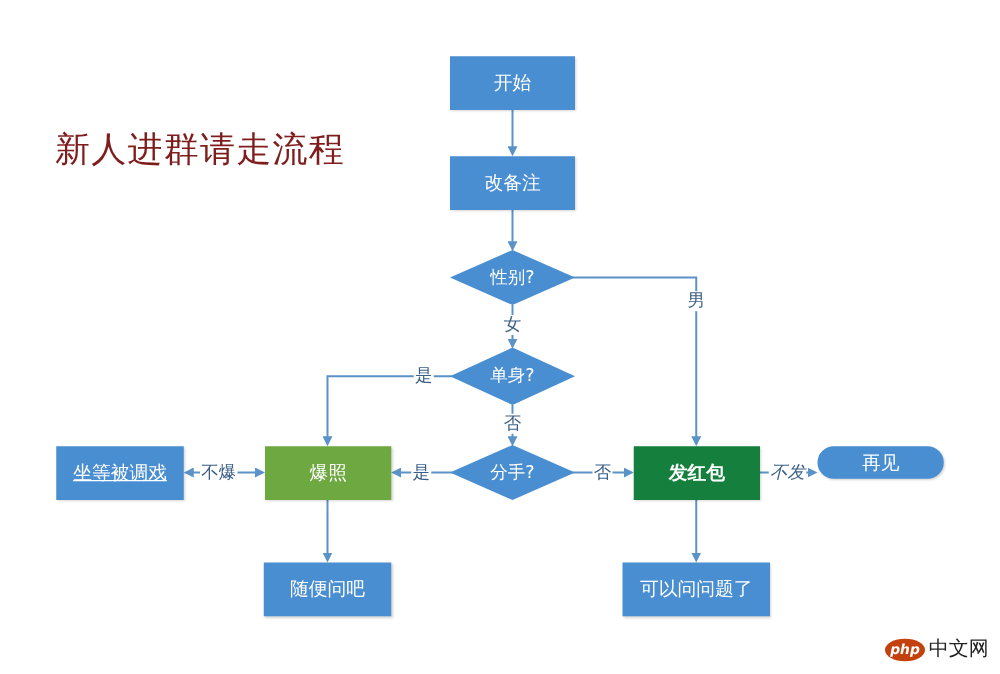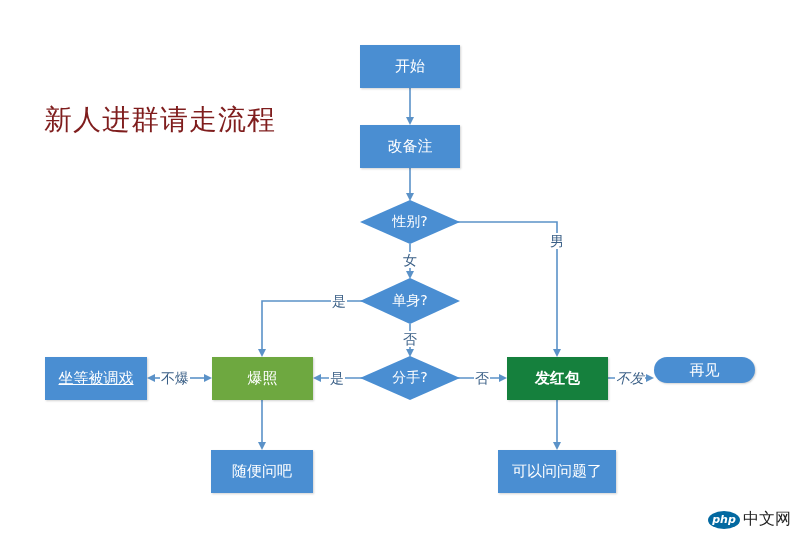--- a/index.html
+++ b/index.html
@@ -11,21 +11,21 @@
   .blue { background: #4a8ed2; }
   .green { background: #6ea840; }
   .orange { background: #15803d; font-weight: bold; }
   .diamond-label { position: absolute; color: #ffffff; font-size: 14px; display: flex;
                    align-items: center; justify-content: center; }
   .edge-label { position: absolute; color: #3a5f86; font-size: 14px; background: #ffffff;
                 line-height: 16px; padding: 0 1px; display: flex; align-items: center; justify-content: center; }
   .title { position: absolute; left: 44px; top: 101px; font-size: 28px; color: #7f1d1d;
            letter-spacing: 1px; white-space: nowrap; font-family: "DejaVu Sans", sans-serif; }
   .wm { position: absolute; left: 708px; top: 509px; display: flex; align-items: center; }
-  .wm-badge { background: #0369a1; color: #fff; font-size: 11px; font-style: italic; font-weight: bold;
+  .wm-badge { background: #c2410c; color: #fff; font-size: 11px; font-style: italic; font-weight: bold;
               border-radius: 50%; width: 32px; height: 18px; display: flex; align-items: center; justify-content: center; }
   .wm-text { color: #222; font-size: 16px; margin-left: 3px; }
 </style>
 </head>
 <body>
 
 <svg id="canvas" viewBox="0 0 800 539" width="800" height="539">
   <defs>
     <marker id="arr" markerWidth="8" markerHeight="8" refX="6" refY="4" orient="auto" markerUnits="userSpaceOnUse">
       <path d="M0,0 L8,4 L0,8 Z" fill="#5b92c8"></path>

